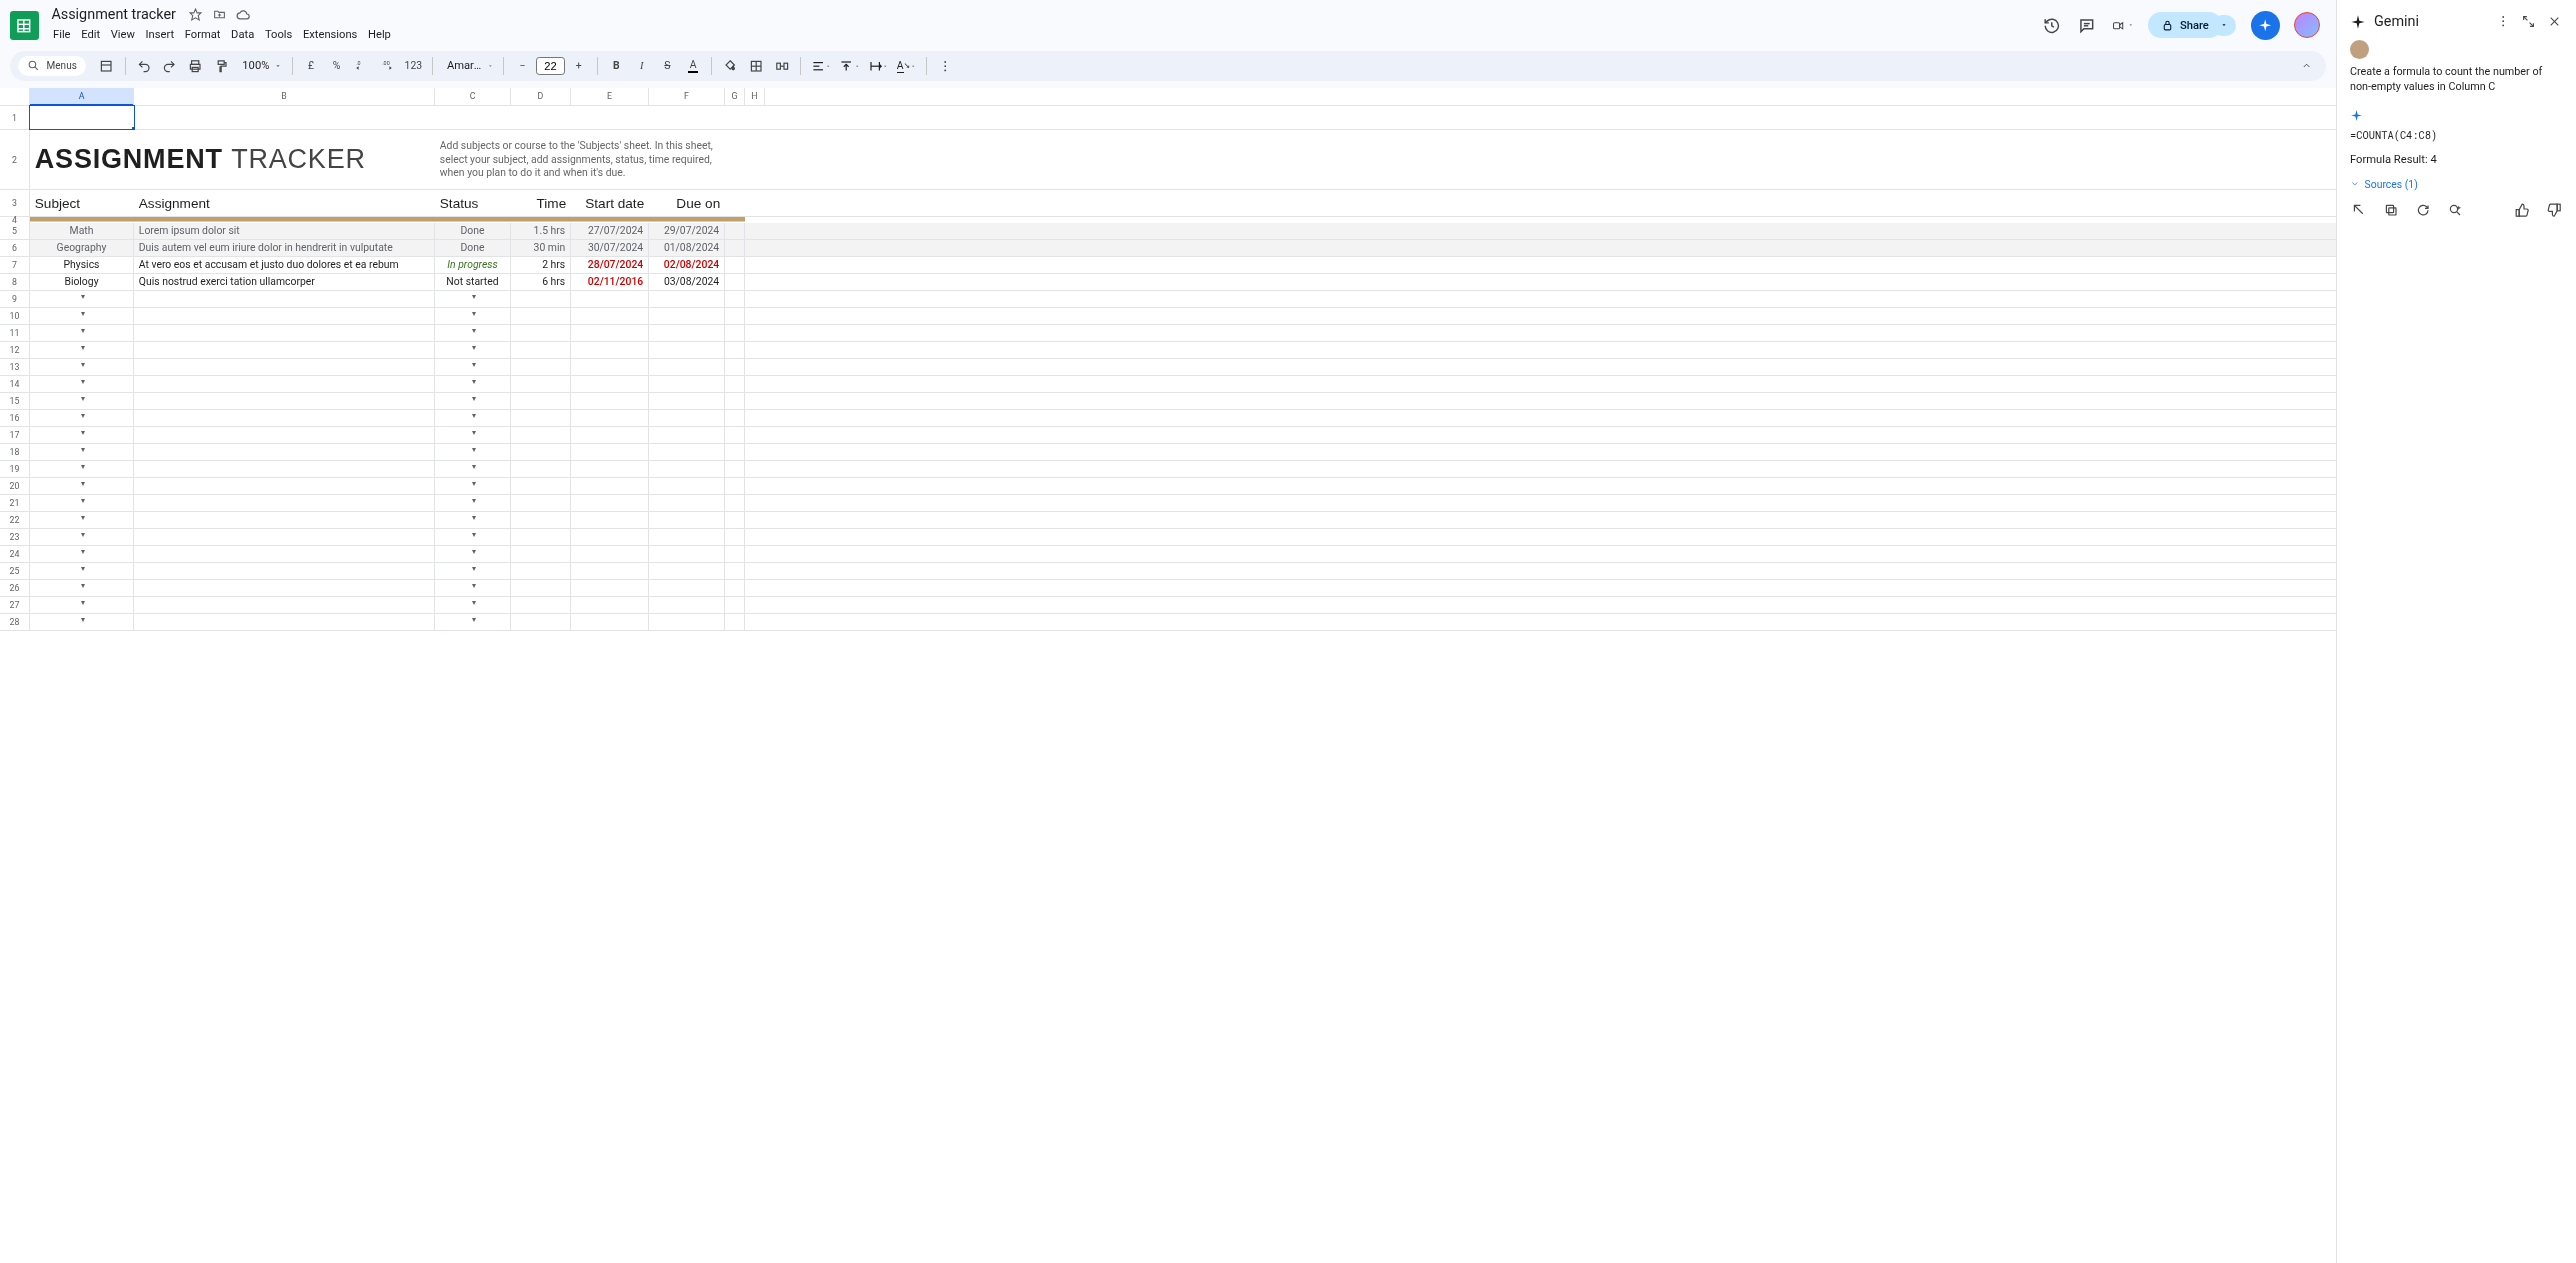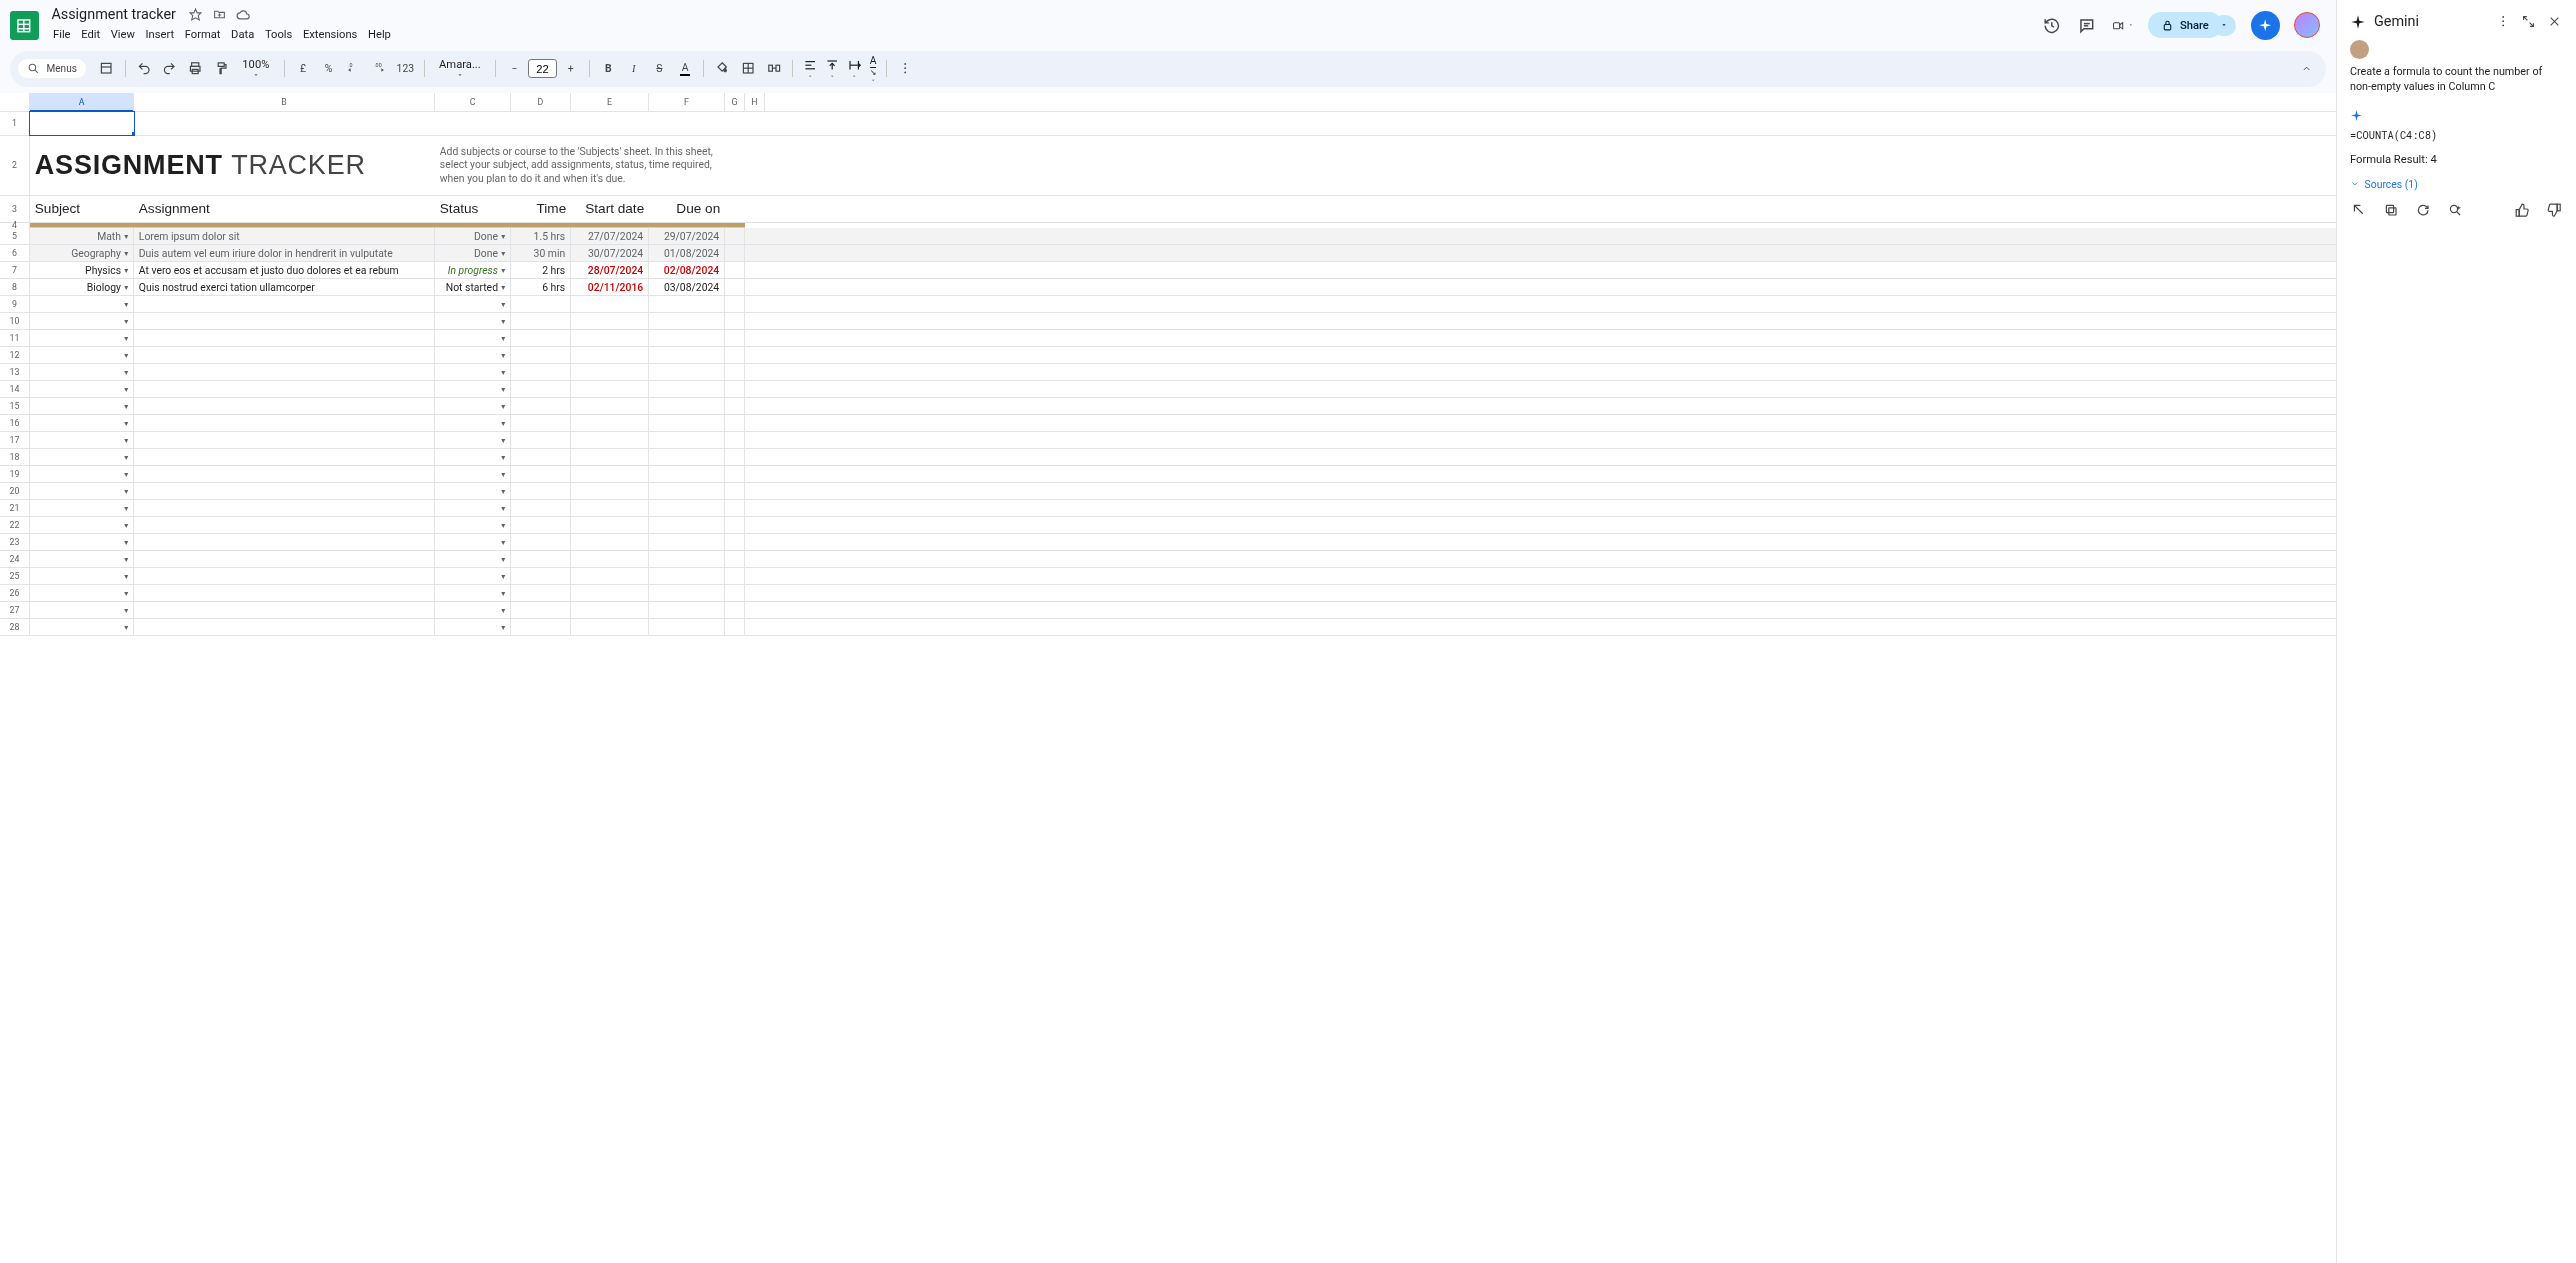--- a/index.html
+++ b/index.html
@@ -92,21 +92,21 @@
   margin-right: 6.4px;
 }
 .tb-btn {
   width: 24px; height: 24px;
   display: flex; align-items: center; justify-content: center;
   color: #444746; border-radius: 3.2px; cursor: pointer;
   font-size: 10.4px;
 }
 .tb-sep { width: 0.8px; height: 17.6px; background: #c7c7c7; margin: 0 4.8px; }
 .tb-text { padding: 0 4.8px; font-size: 11.2px; color: #1f1f1f; }
-.tb-dropdown { display: flex; align-items: center; padding: 0 3.2px; cursor: pointer; flex-direction: column; }
+.tb-dropdown { display: flex; align-items: center; padding: 0 3.2px; cursor: pointer; }
 .font-box { width: 29px; text-align: center; border: 0.8px solid #747775; border-radius: 3.2px; padding: 2.4px 0; font-size: 11.2px; background: #fff; }
 .tb-flex { flex: 1; }
 .collapse-btn { width: 24px; height: 24px; display: flex; align-items: center; justify-content: center; cursor: pointer; }
 
 
 .namebox-row {
   display: flex; align-items: center;
   padding: 0 0 0 3.2px;
   border-bottom: 0.8px solid #e1e3e6;
   background: #fff;
@@ -135,21 +135,21 @@
   font-size: 8.8px; color: #5f6368;
   position: relative;
   background: #fff;
 }
 .colhdr.sel { background: #d3e3fd; color: #0b57d0; }
 .colhdr.sel::after {
   content: ''; position: absolute; bottom: -0.8px; left: 0; right: 0;
   height: 1.6px; background: #0b57d0;
 }
 .cell { border-right: 0.8px solid #e1e3e6; display: flex; align-items: center; padding: 1.6px 4.8px; font-size: 10.4px; position: relative; overflow: hidden; }
-.cell.dd { justify-content: flex-end; }
+.cell.dd { justify-content: flex-start; flex-direction: column; }
 .cell .caret { color: #5f6368; font-size: 8px; flex: none; margin-left: 3.2px; }
 .cA { width: 104px; }
 .cB { width: 301px; }
 .cC { width: 76px; }
 .cD { width: 60px; }
 .cE { width: 78px; }
 .cF { width: 76px; }
 .cG { width: 20px; }
 
 .row1 { height: 24px; }

